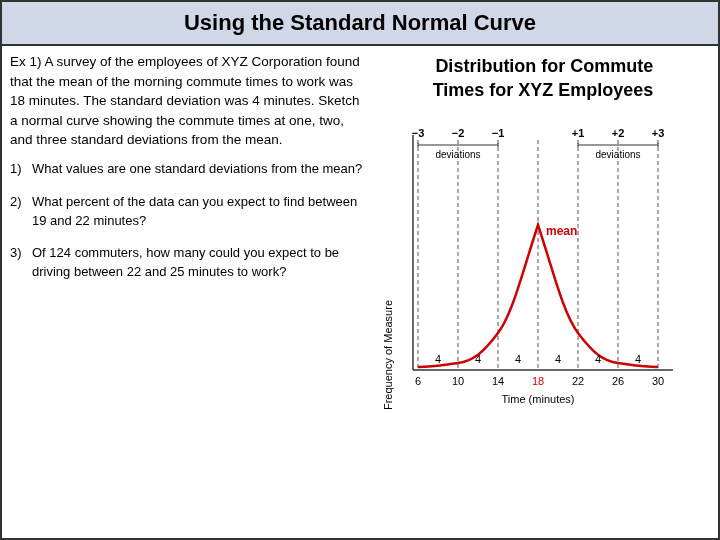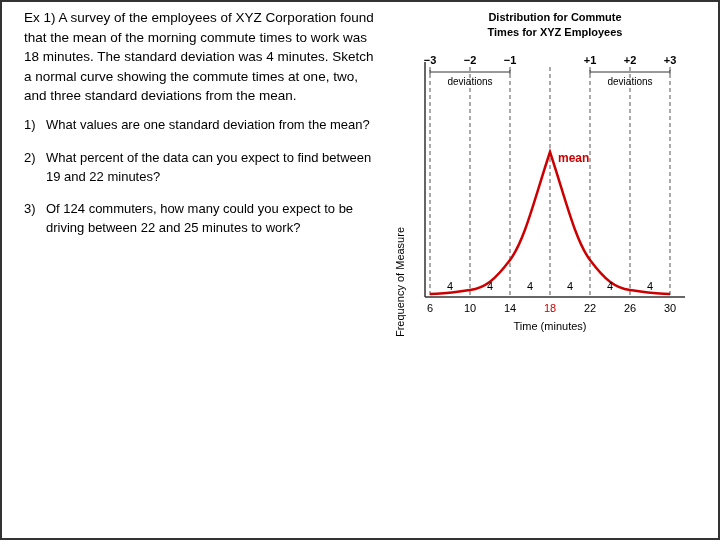--- a/index.html
+++ b/index.html
@@ -22,21 +22,21 @@
       background: #d0d8e8;
       text-align: center;
       font-size: 22px;
       font-weight: bold;
       padding: 8px 10px;
       border-bottom: 2px solid #333;
     }
     .content {
       display: flex;
       flex: 1;
-      padding: 6px 22px;
+      padding: 6px 8px;
       gap: 6px;
     }
     .left-panel {
       flex: 0 0 360px;
       display: flex;
       flex-direction: column;
       gap: 0;
     }
     .intro-text {
       font-size: 13.5px;
@@ -64,46 +64,47 @@
     }
     .right-panel {
       flex: 1;
       display: flex;
       flex-direction: column;
       align-items: center;
       padding-top: 2px;
     }
     .chart-title {
       font-weight: bold;
-      font-size: 11px;
-      text-align: center;
+      font-size: 18px;
+      text-align: right;
       line-height: 1.35;
-      margin-bottom: 2px;
+      margin-bottom: 12px;
     }
     .chart-container {
       position: relative;
       width: 330px;
       height: 320px;
     }
     svg.chart {
       width: 330px;
       height: 320px;
     }
   </style>
 </head>
 <body>
 
 <div class="outer">
+  <div class="title-bar">Using the Standard Normal Curve</div>
   <div class="content">
     <div class="left-panel">
       <div class="intro-text">Ex 1) A survey of the employees of XYZ Corporation found that the mean of the morning commute times to work was 18 minutes. The standard deviation was 4 minutes. Sketch a normal curve showing the commute times at one, two, and three standard deviations from the mean.</div>
       <div class="questions">
         <div class="question">
           <span class="q-num">1)</span>
-          <span class="q-text">What values are one standard deviation from the mean?</span>
+          <span class="q-text">What values are one standard deviations from the mean?</span>
         </div>
         <div class="question">
           <span class="q-num">2)</span>
           <span class="q-text">What percent of the data can you expect to find between 19 and 22 minutes?</span>
         </div>
         <div class="question">
           <span class="q-num">3)</span>
           <span class="q-text">Of 124 commuters, how many could you expect to be driving between 22 and 25 minutes to work?</span>
         </div>
       </div>

